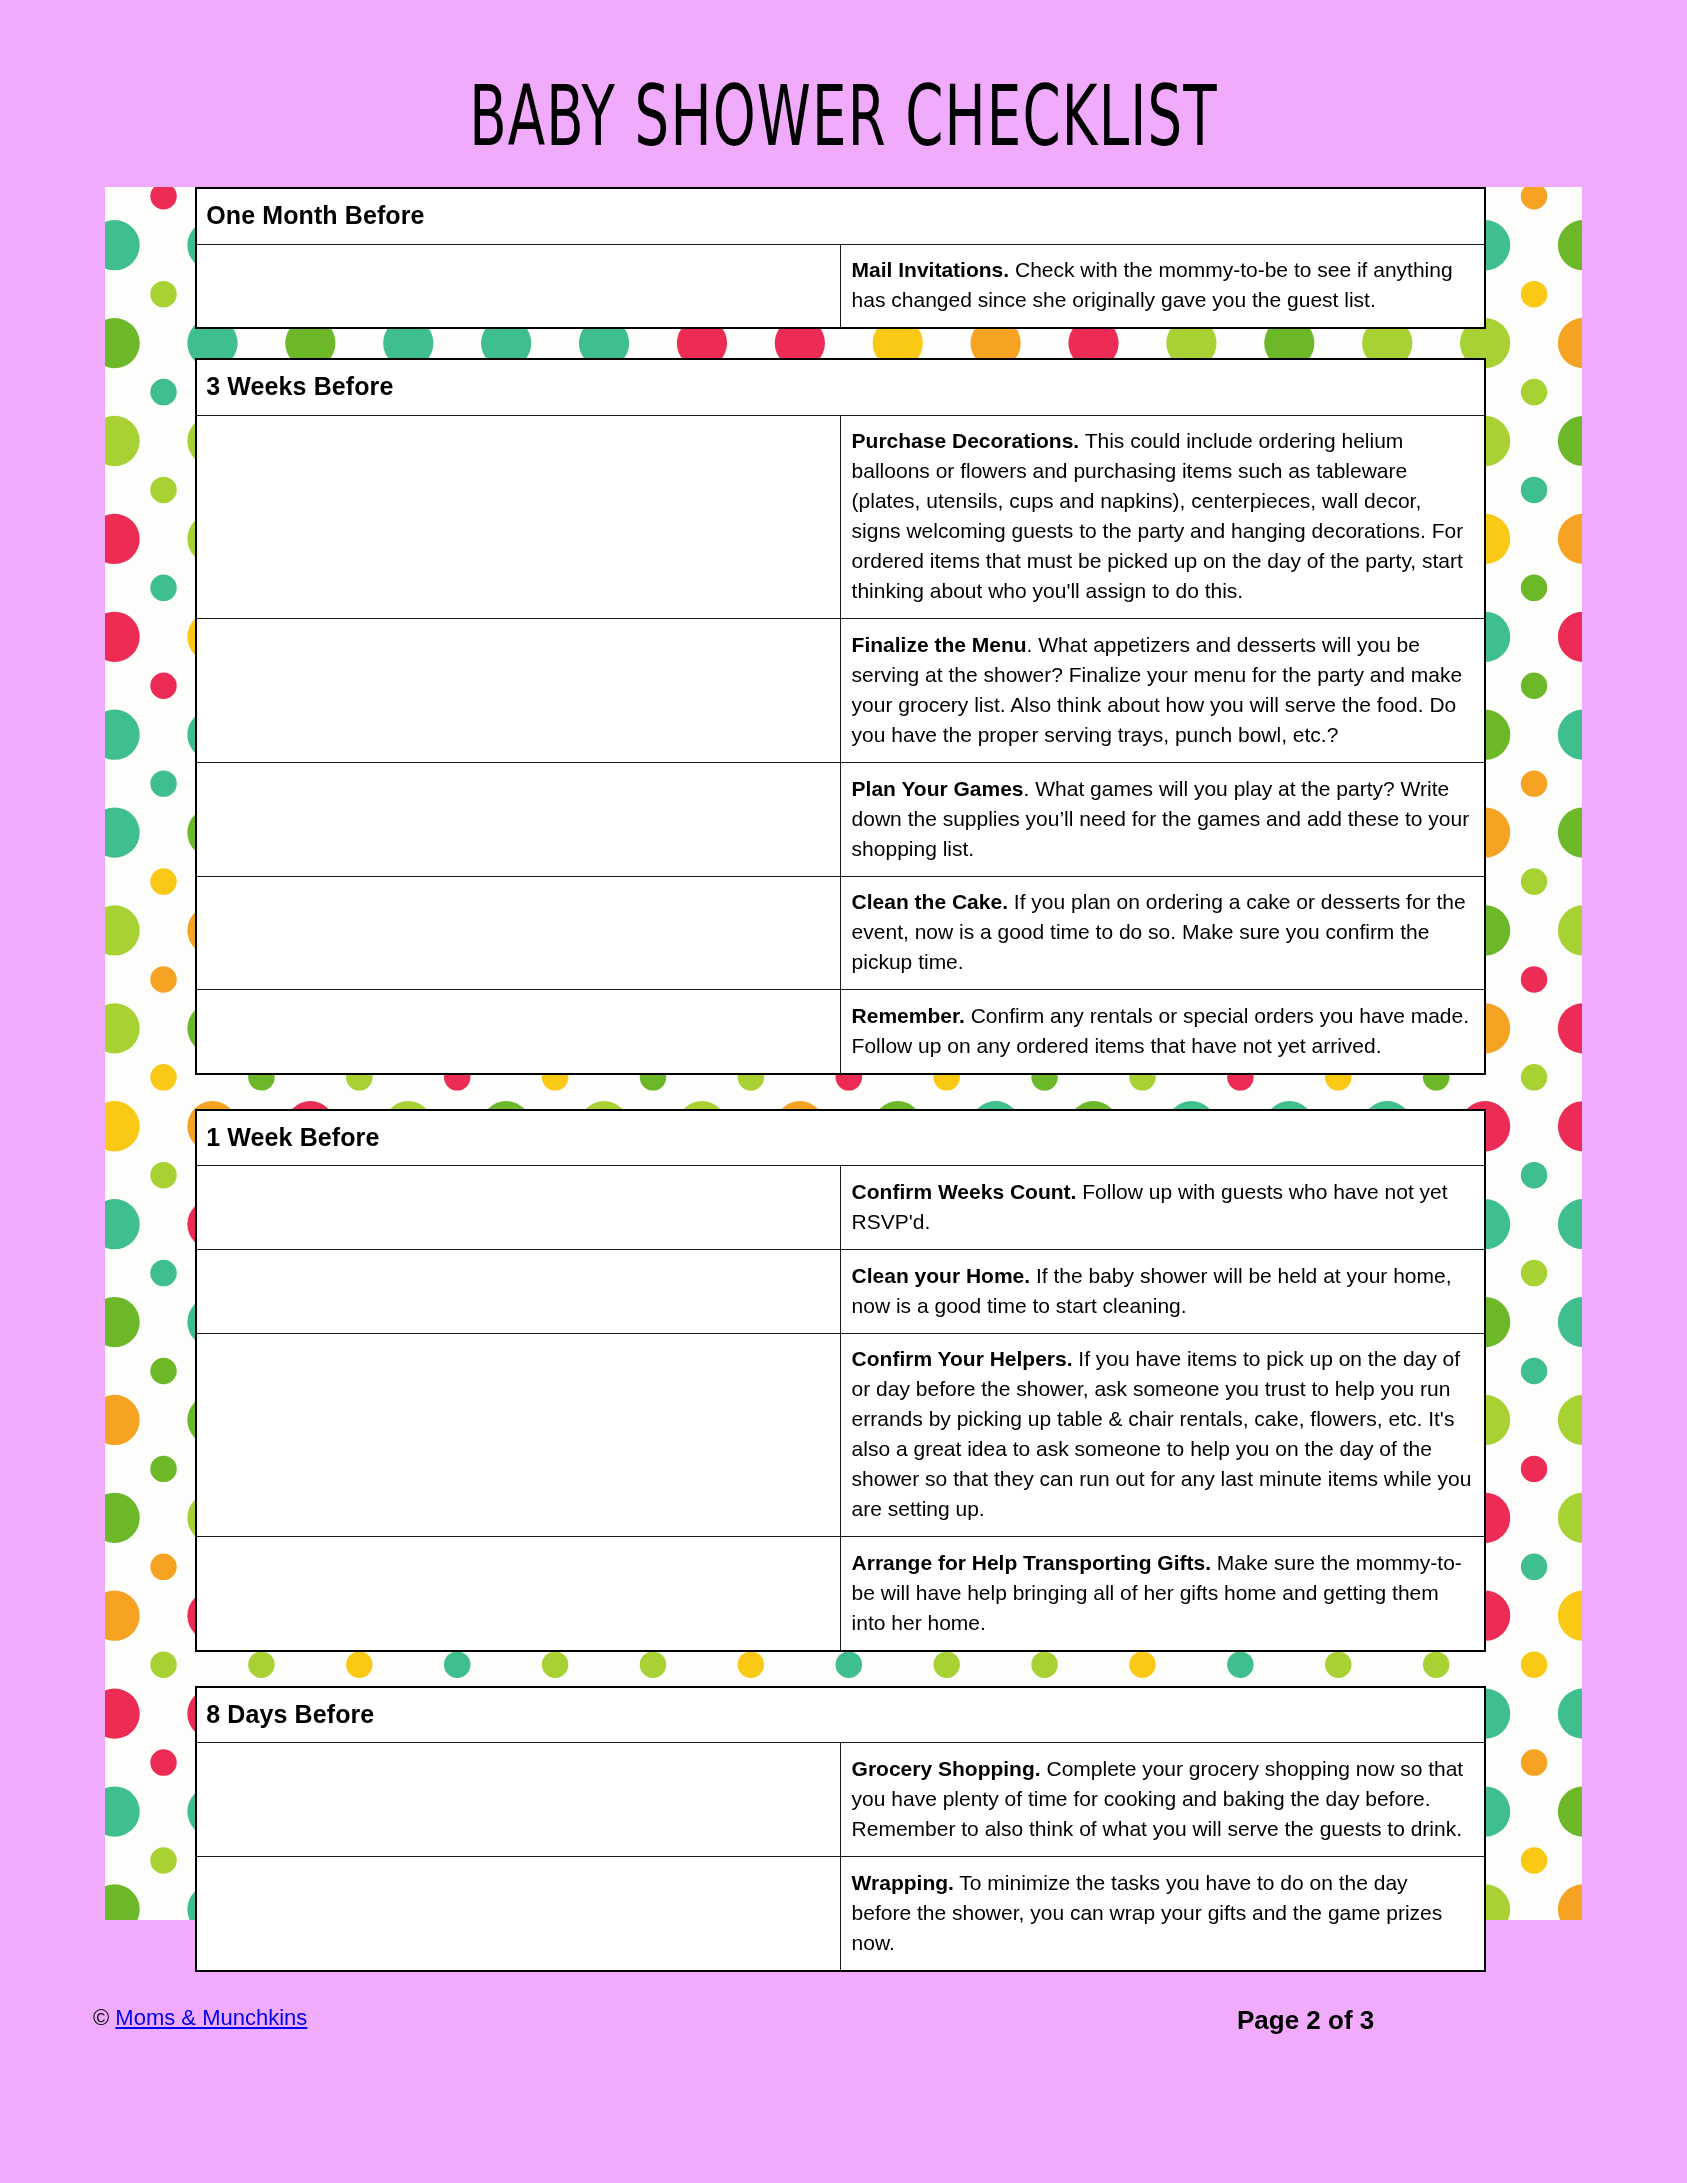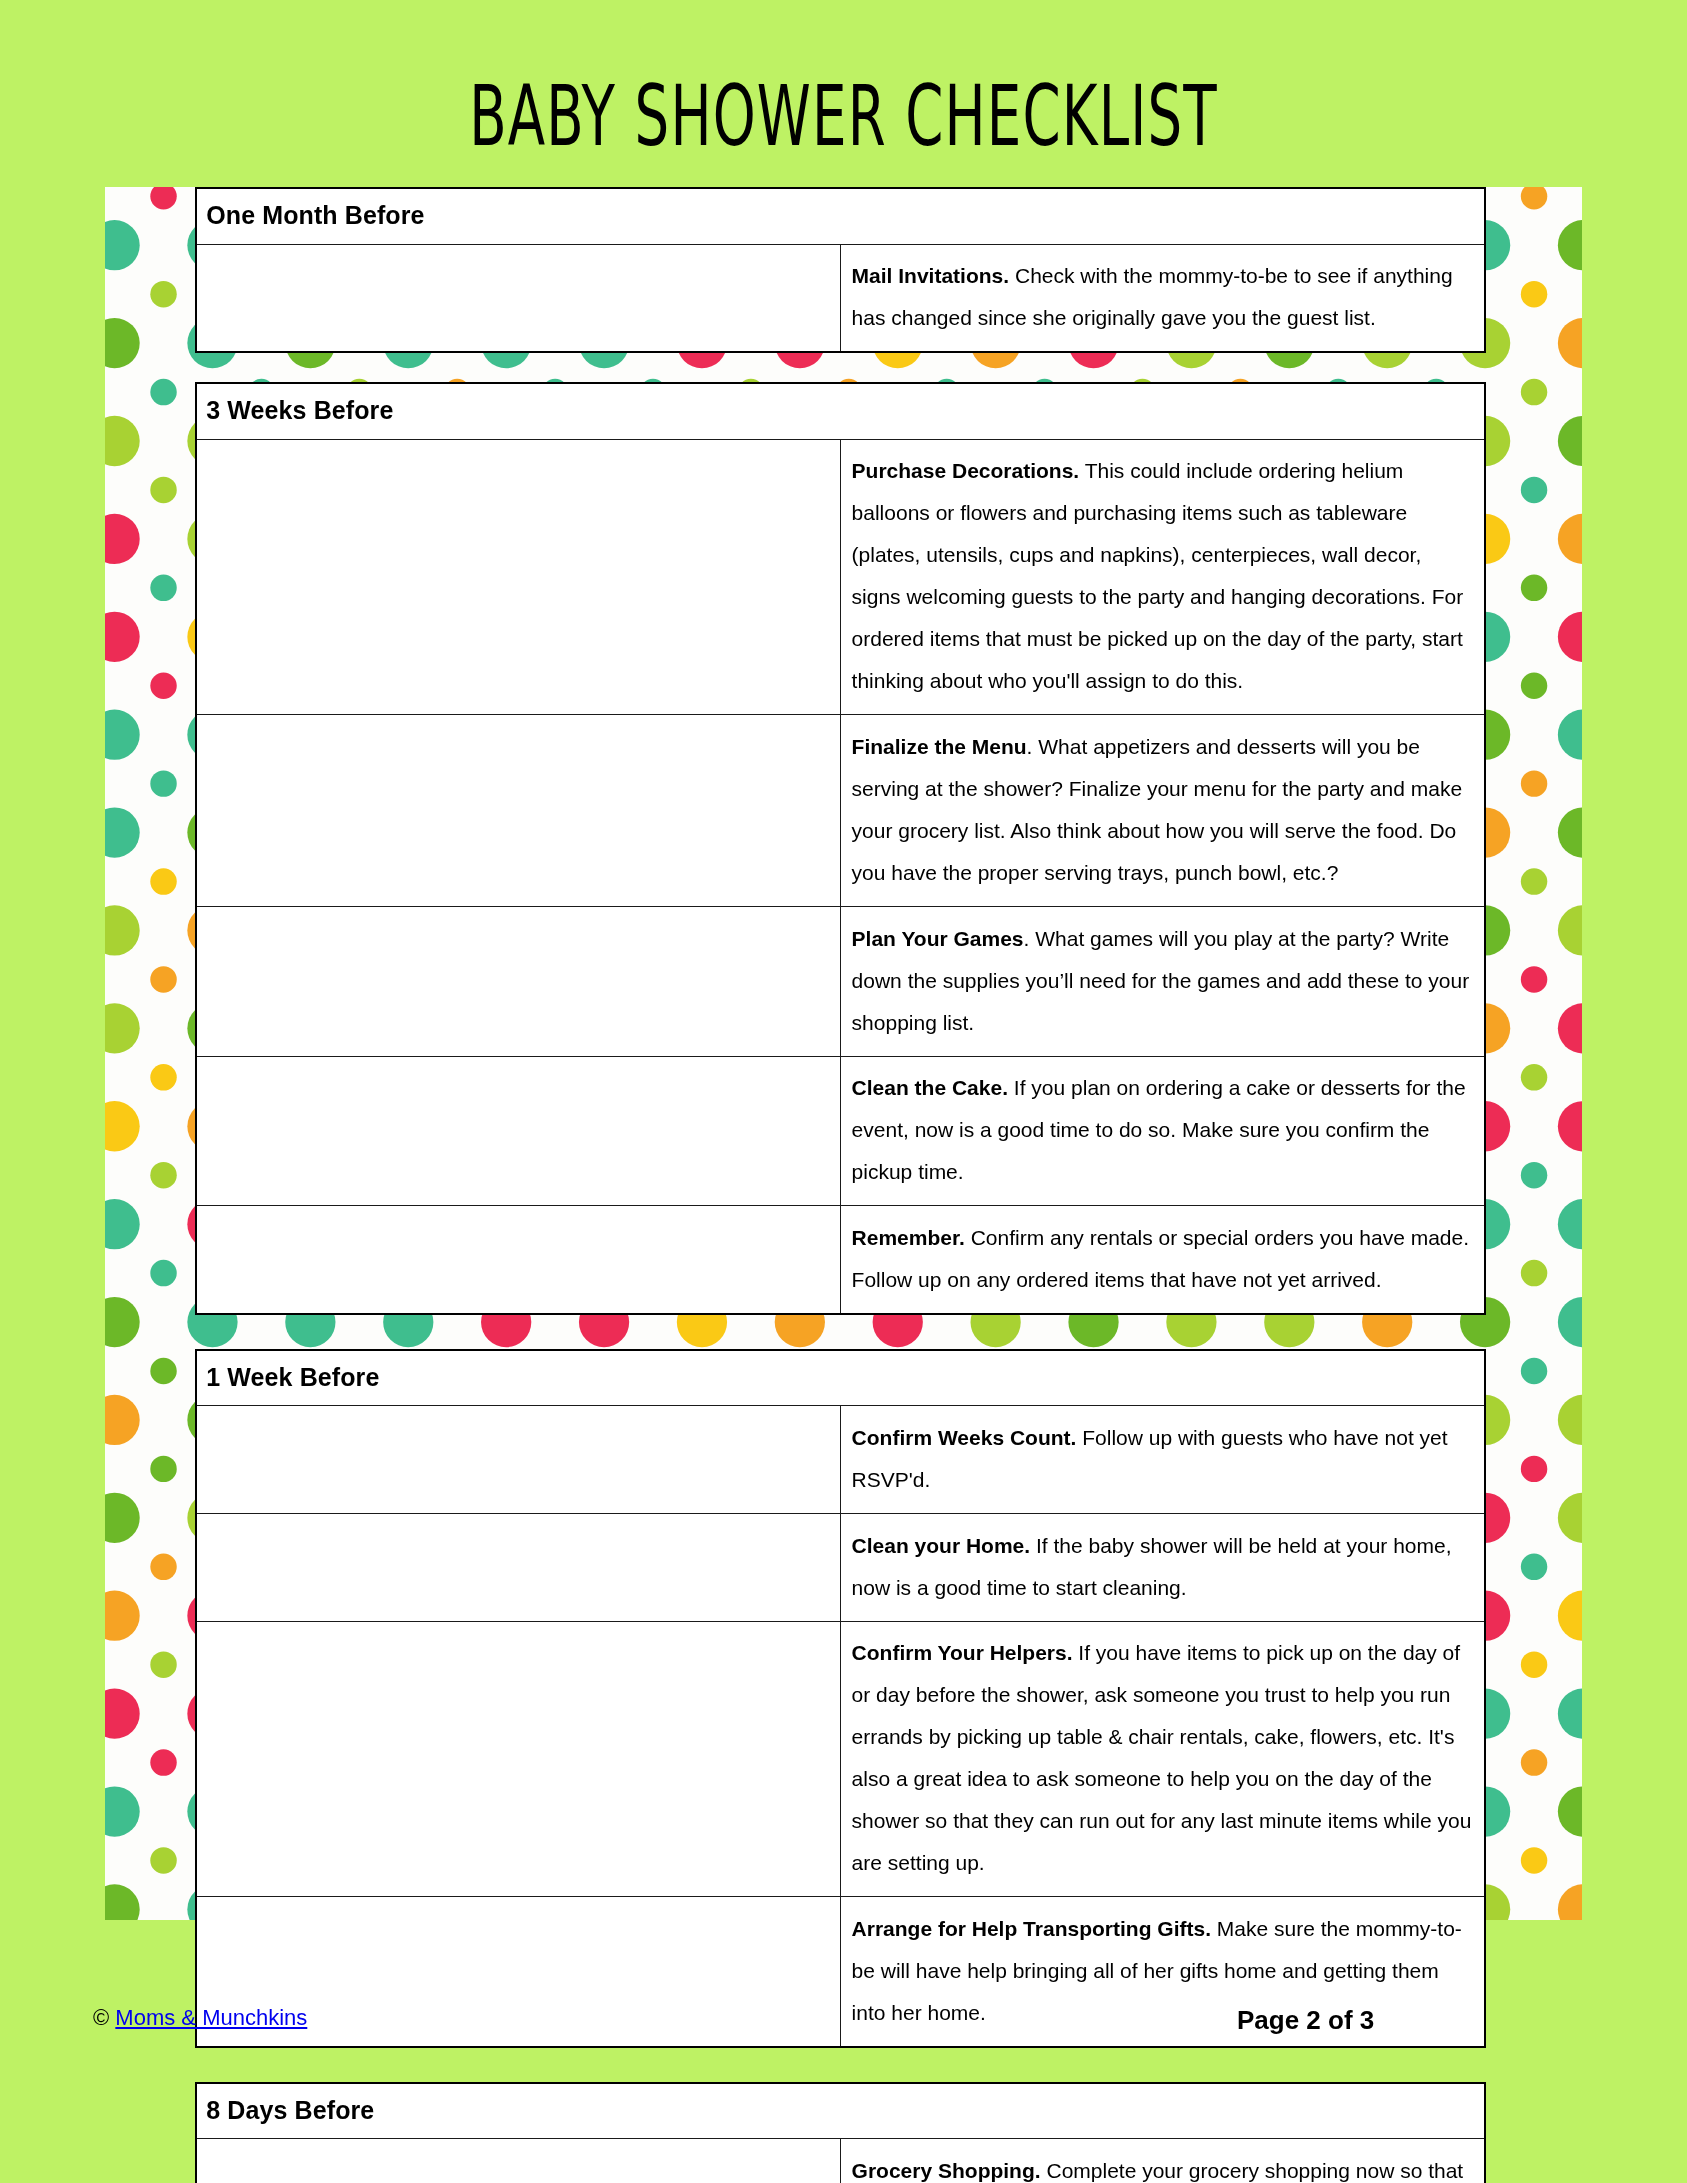--- a/index.html
+++ b/index.html
@@ -9,21 +9,21 @@
     background: #ffffff;
   }
   body {
     font-family: "Liberation Sans", sans-serif;
   }
 
   .page {
     position: relative;
     width: 1687px;
     height: 2183px;
-    background: #bef264;
+    background: #f0abfc;
     overflow: hidden;
   }
 
   
   .doc-title {
     position: absolute;
     left: 0;
     top: 71px;
     width: 1687px;
     text-align: center;
@@ -90,21 +90,21 @@
   }
 
   .check-cell {
     width: 78px;
     border-left: none !important;
   }
 
   .task-cell {
     padding: 10.6px 12px 12px 10.6px;
     font-size: 21px;
-    line-height: 42px;
+    line-height: 30px;
     color: #000000;
     border-right: none !important;
   }
 
   .task-cell .lead {
     font-weight: bold;
   }
 
   .gap {
     height: 29px;

